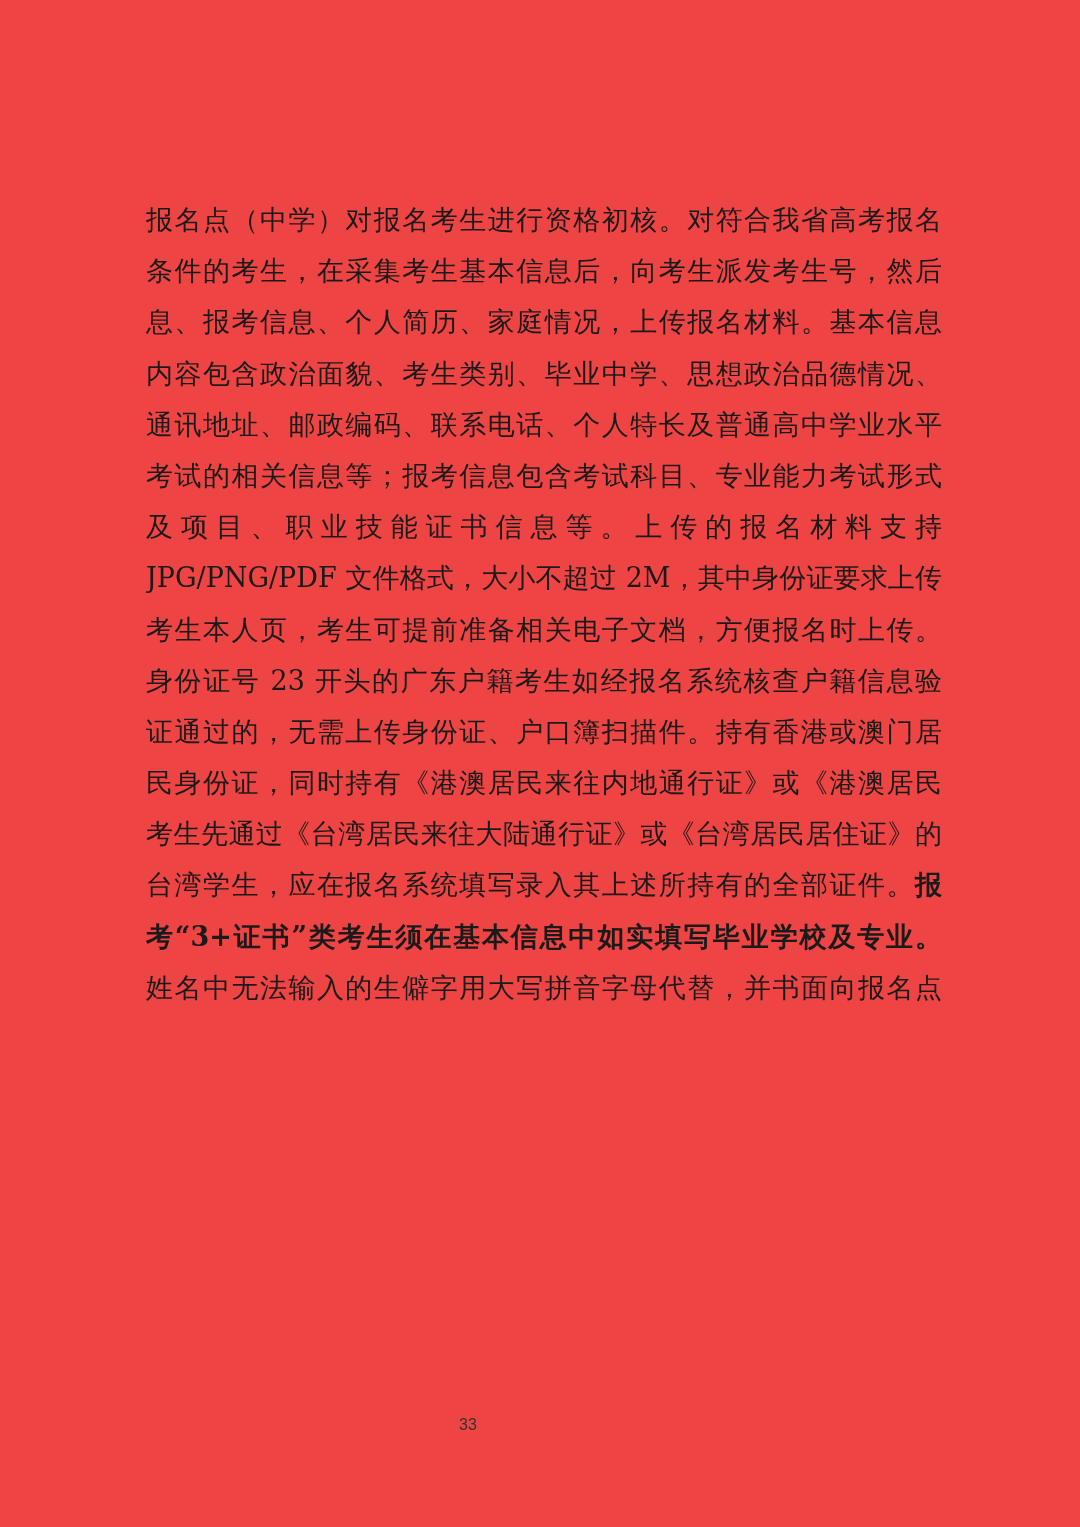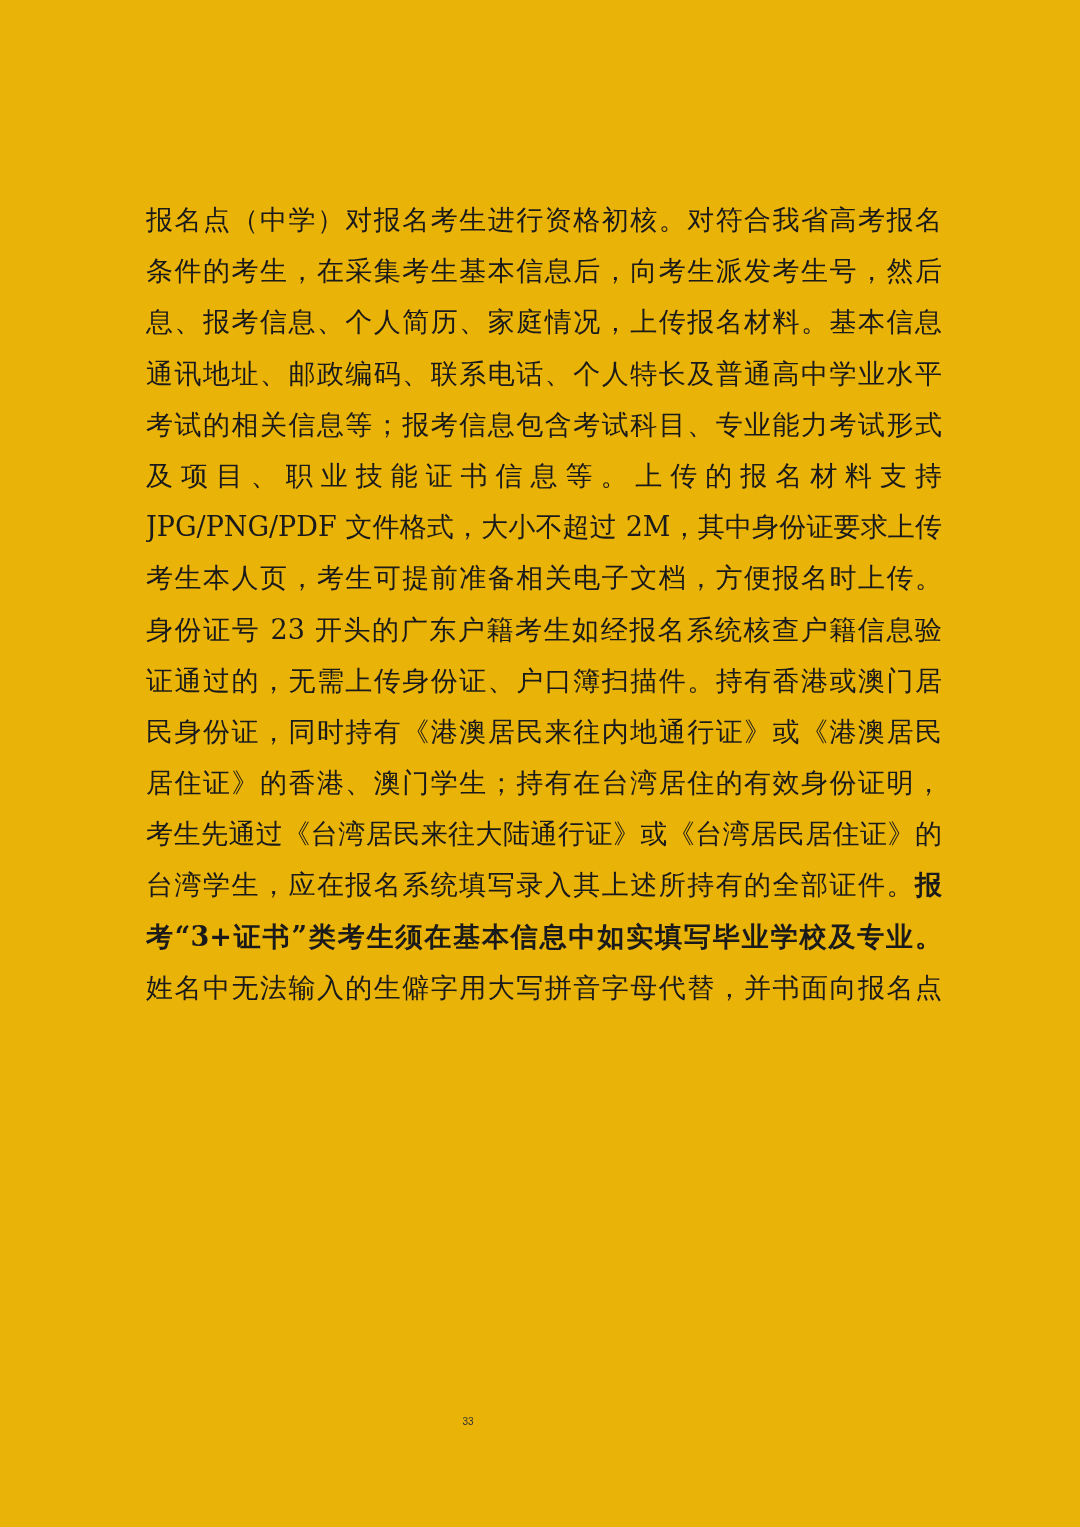--- a/index.html
+++ b/index.html
@@ -13,21 +13,21 @@
       position: relative;
       overflow: hidden;
       font-family: "DejaVu Serif", "Liberation Serif", serif;
       color: #1a1a1a;
     }
     .page {
       position: absolute;
       left: 0; top: 0;
       width: 1080px;
       height: 1527px;
-      background: #eab308;
+      background: #ef4444;
     }
     .body-text {
       position: absolute;
       left: 146px;
       top: 194px;
       width: 796px;
     }
     .line {
       height: 51.2px;
       line-height: 51.2px;
@@ -40,41 +40,41 @@
     .line .bold {
       font-weight: bold;
     }
     .page-number {
       position: absolute;
       left: 0;
       width: 936px;
       top: 1416px;
       text-align: center;
       font-family: "Liberation Sans", "DejaVu Sans", sans-serif;
-      font-size: 10px;
+      font-size: 16px;
       color: #333;
     }
   </style>
 </head>
 <body>
 
 <div class="page">
   <div class="body-text">
     <div class="line">报名点（中学）对报名考生进行资格初核。对符合我省高考报名</div>
     <div class="line">条件的考生，在采集考生基本信息后，向考生派发考生号，然后</div>
     <div class="line">息、报考信息、个人简历、家庭情况，上传报名材料。基本信息</div>
+    <div class="line">内容包含政治面貌、考生类别、毕业中学、思想政治品德情况、</div>
     <div class="line">通讯地址、邮政编码、联系电话、个人特长及普通高中学业水平</div>
     <div class="line">考试的相关信息等；报考信息包含考试科目、专业能力考试形式</div>
     <div class="line">及项目、职业技能证书信息等。上传的报名材料支持</div>
     <div class="line">JPG/PNG/PDF 文件格式，大小不超过 2M，其中身份证要求上传</div>
     <div class="line">考生本人页，考生可提前准备相关电子文档，方便报名时上传。</div>
     <div class="line">身份证号 23 开头的广东户籍考生如经报名系统核查户籍信息验</div>
     <div class="line">证通过的，无需上传身份证、户口簿扫描件。持有香港或澳门居</div>
     <div class="line">民身份证，同时持有《港澳居民来往内地通行证》或《港澳居民</div>
-    <div class="line">居住证》的香港、澳门学生；持有在台湾居住的有效身份证明，</div>
     <div class="line">考生先通过《台湾居民来往大陆通行证》或《台湾居民居住证》的</div>
     <div class="line"><span>台湾学生，应在报名系统填写录入其上述所持有的全部证件。</span><span class="bold">报</span></div>
     <div class="line"><span class="bold">考“3+证书”类考生须在基本信息中如实填写毕业学校及专业。</span></div>
     <div class="line">姓名中无法输入的生僻字用大写拼音字母代替，并书面向报名点</div>
   </div>
 
   <div class="page-number">33</div>
 </div>
 
 </body></html>

